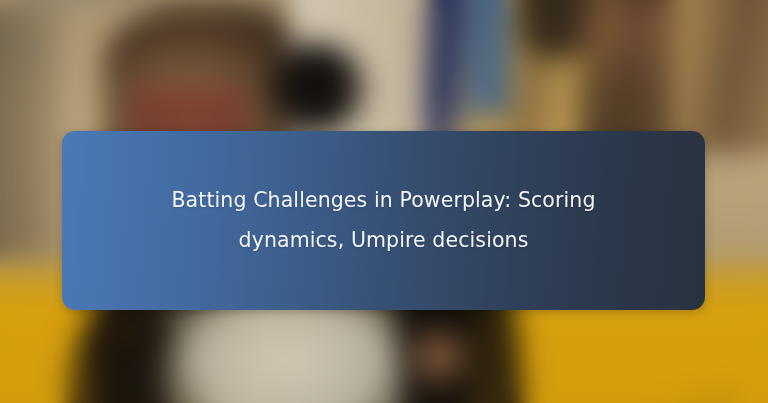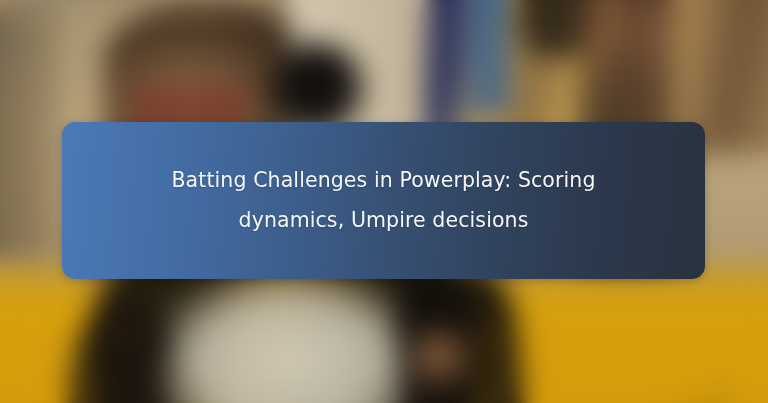--- a/index.html
+++ b/index.html
@@ -270,23 +270,23 @@
     -webkit-backdrop-filter: blur(11px);
   }
   .photo-bg > * {
     filter: blur(9px);
   }
 
   
   .title-card {
     position: absolute;
     left: 62px;
-    top: 122px;
+    top: 131px;
     width: 643px;
-    height: 157px;
+    height: 179px;
     border-radius: 13px;
     background: linear-gradient(
       95deg,
       #4b79b8 0%,
       #4772ad 10%,
       #426a9f 22%,
       #3b5b86 40%,
       #354c6d 56%,
       #2f4058 72%,
       #2b374a 86%,

